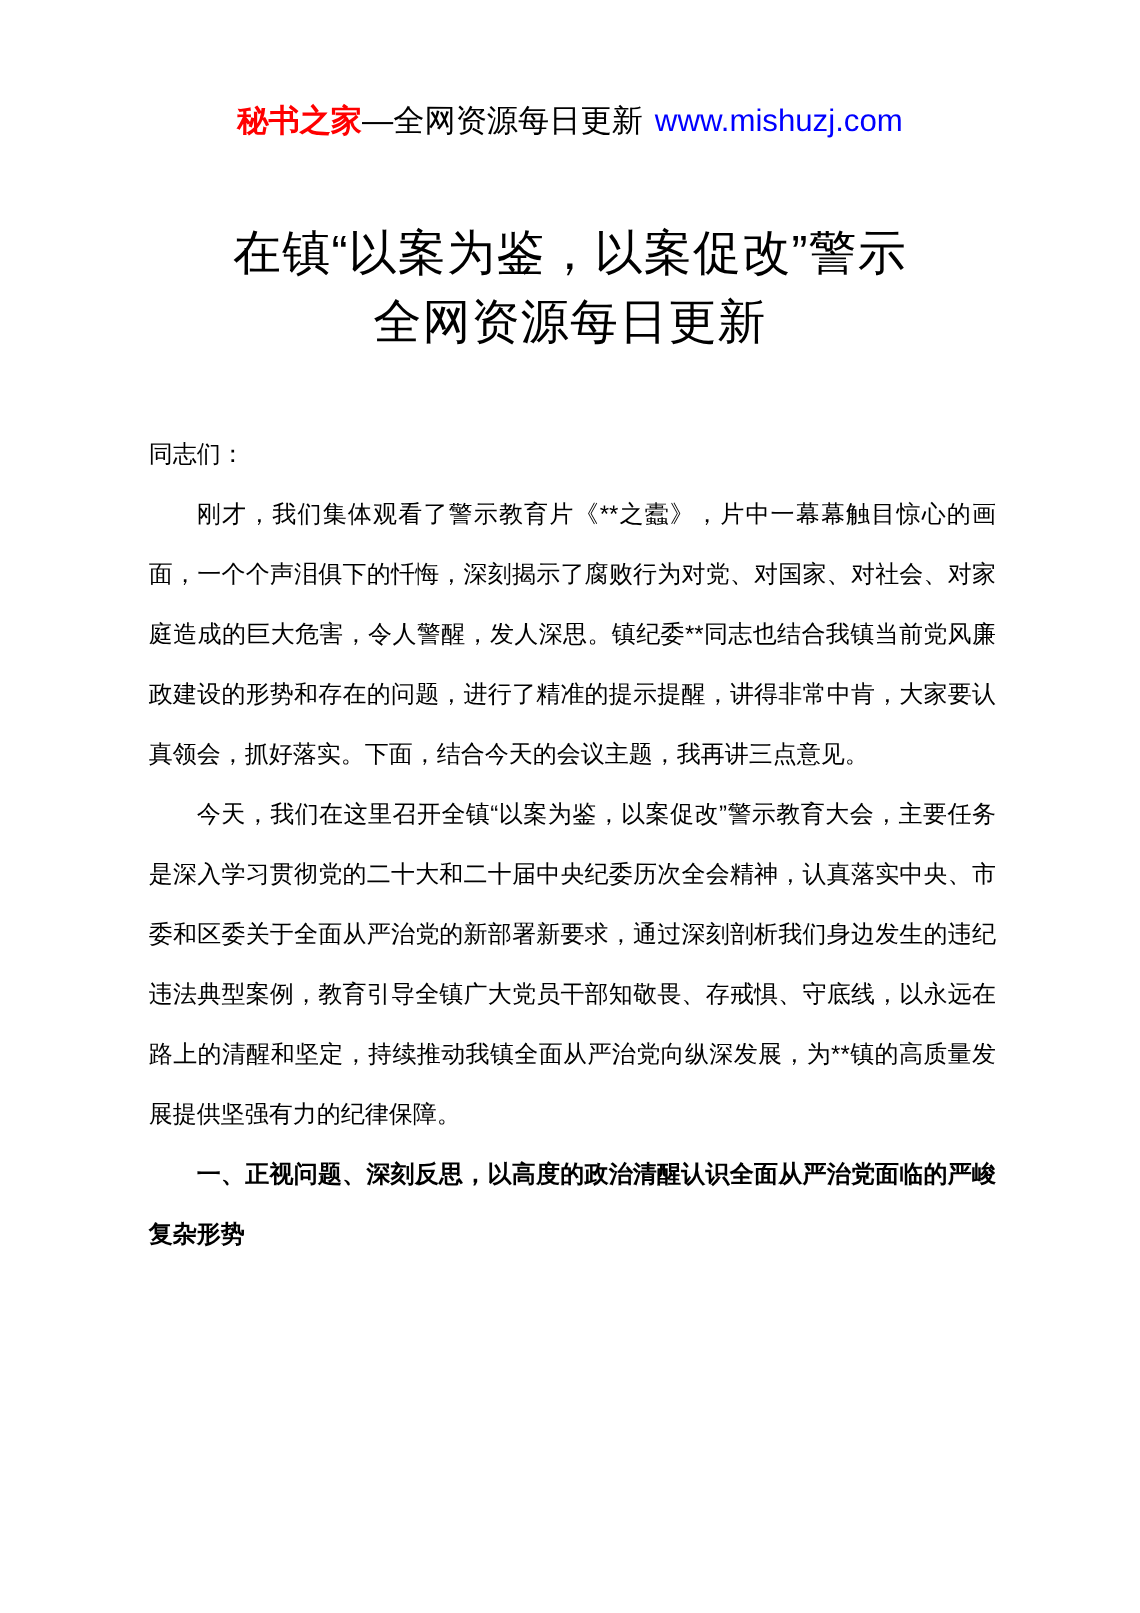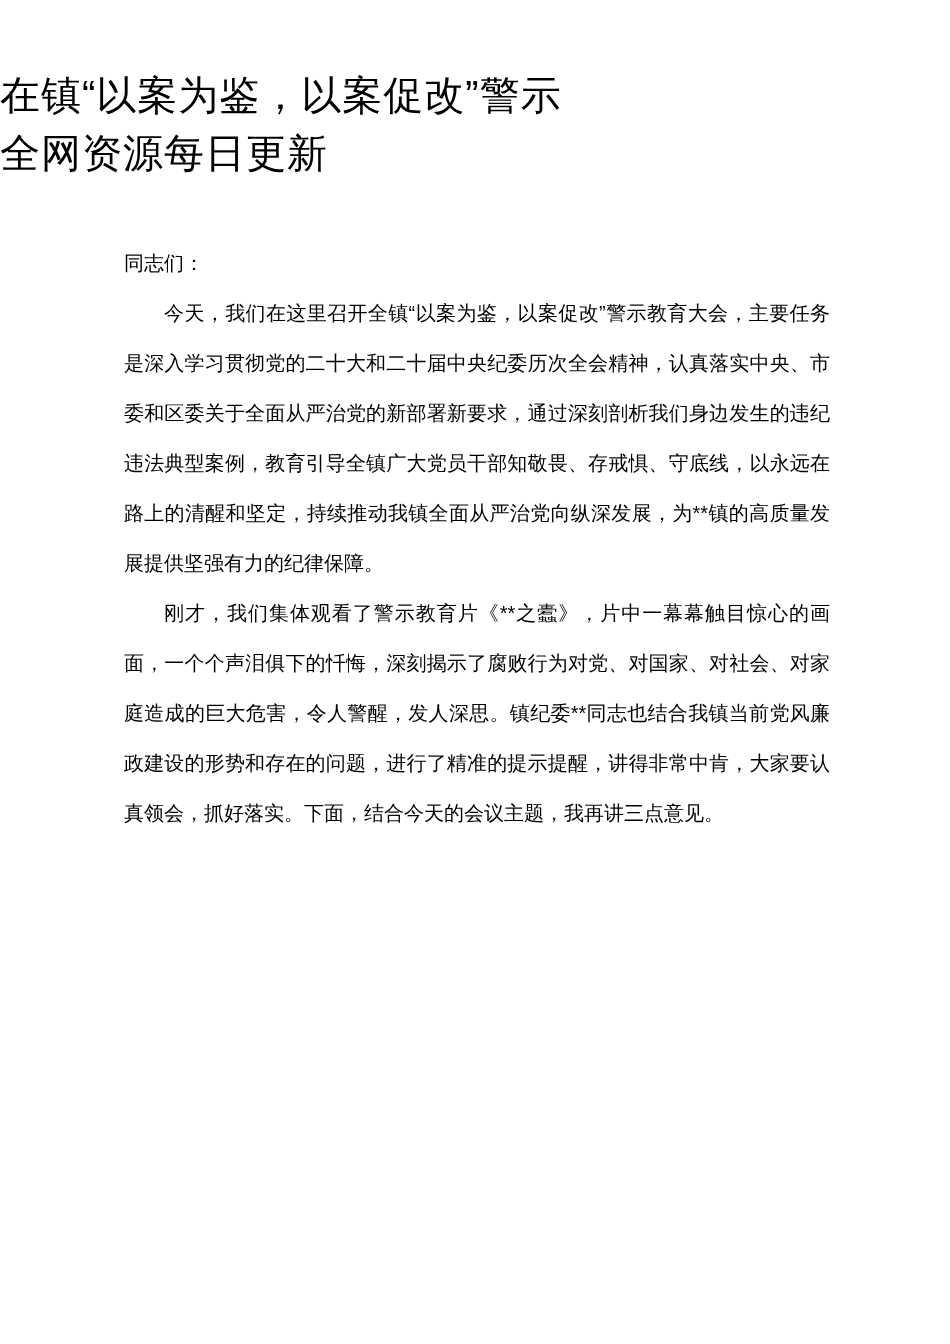--- a/index.html
+++ b/index.html
@@ -31,21 +31,21 @@
     color: var(--text-color, #000000);
   }
   .site-url {
     color: var(--url-color, #0000ff);
     margin-left: 10px;
     text-decoration: none;
     cursor: pointer;
   }
   .doc-title {
     margin-top: 66px;
-    text-align: left;
+    text-align: center;
     font-size: 40px;
     line-height: 58px;
     font-weight: normal;
     color: var(--text-color, #000000);
     letter-spacing: 1px;
   }
   .doc-body {
     margin: 56px 120px 0 124px;
     font-size: 20px;
     line-height: 50px;
@@ -58,25 +58,29 @@
   .section-heading {
     text-indent: 2em;
     font-weight: bold;
   }
 </style>
 </head>
 <body>
 
 <div class="page">
 
+  <div class="doc-header">
+    <span class="site-name">秘书之家</span><span class="site-tagline">—全网资源每日更新</span><span class="site-url">www.mishuzj.com</span>
+  </div>
 
   <h1 class="doc-title">
     <div>在镇“以案为鉴，以案促改”警示</div>
     <div>全网资源每日更新</div>
   </h1>
 
   <div class="doc-body">
     <p class="salutation">同志们：</p>
+    <p class="para">刚才，我们集体观看了警示教育片《**之蠹》，片中一幕幕触目惊心的画面，一个个声泪俱下的忏悔，深刻揭示了腐败行为对党、对国家、对社会、对家庭造成的巨大危害，令人警醒，发人深思。镇纪委**同志也结合我镇当前党风廉政建设的形势和存在的问题，进行了精准的提示提醒，讲得非常中肯，大家要认真领会，抓好落实。下面，结合今天的会议主题，我再讲三点意见。</p>
     <p class="para">今天，我们在这里召开全镇“以案为鉴，以案促改”警示教育大会，主要任务是深入学习贯彻党的二十大和二十届中央纪委历次全会精神，认真落实中央、市委和区委关于全面从严治党的新部署新要求，通过深刻剖析我们身边发生的违纪违法典型案例，教育引导全镇广大党员干部知敬畏、存戒惧、守底线，以永远在路上的清醒和坚定，持续推动我镇全面从严治党向纵深发展，为**镇的高质量发展提供坚强有力的纪律保障。</p>
-    <p class="para">刚才，我们集体观看了警示教育片《**之蠹》，片中一幕幕触目惊心的画面，一个个声泪俱下的忏悔，深刻揭示了腐败行为对党、对国家、对社会、对家庭造成的巨大危害，令人警醒，发人深思。镇纪委**同志也结合我镇当前党风廉政建设的形势和存在的问题，进行了精准的提示提醒，讲得非常中肯，大家要认真领会，抓好落实。下面，结合今天的会议主题，我再讲三点意见。</p>
+    <p class="section-heading">一、正视问题、深刻反思，以高度的政治清醒认识全面从严治党面临的严峻复杂形势</p>
   </div>
 
 </div>
 
 </body></html>

